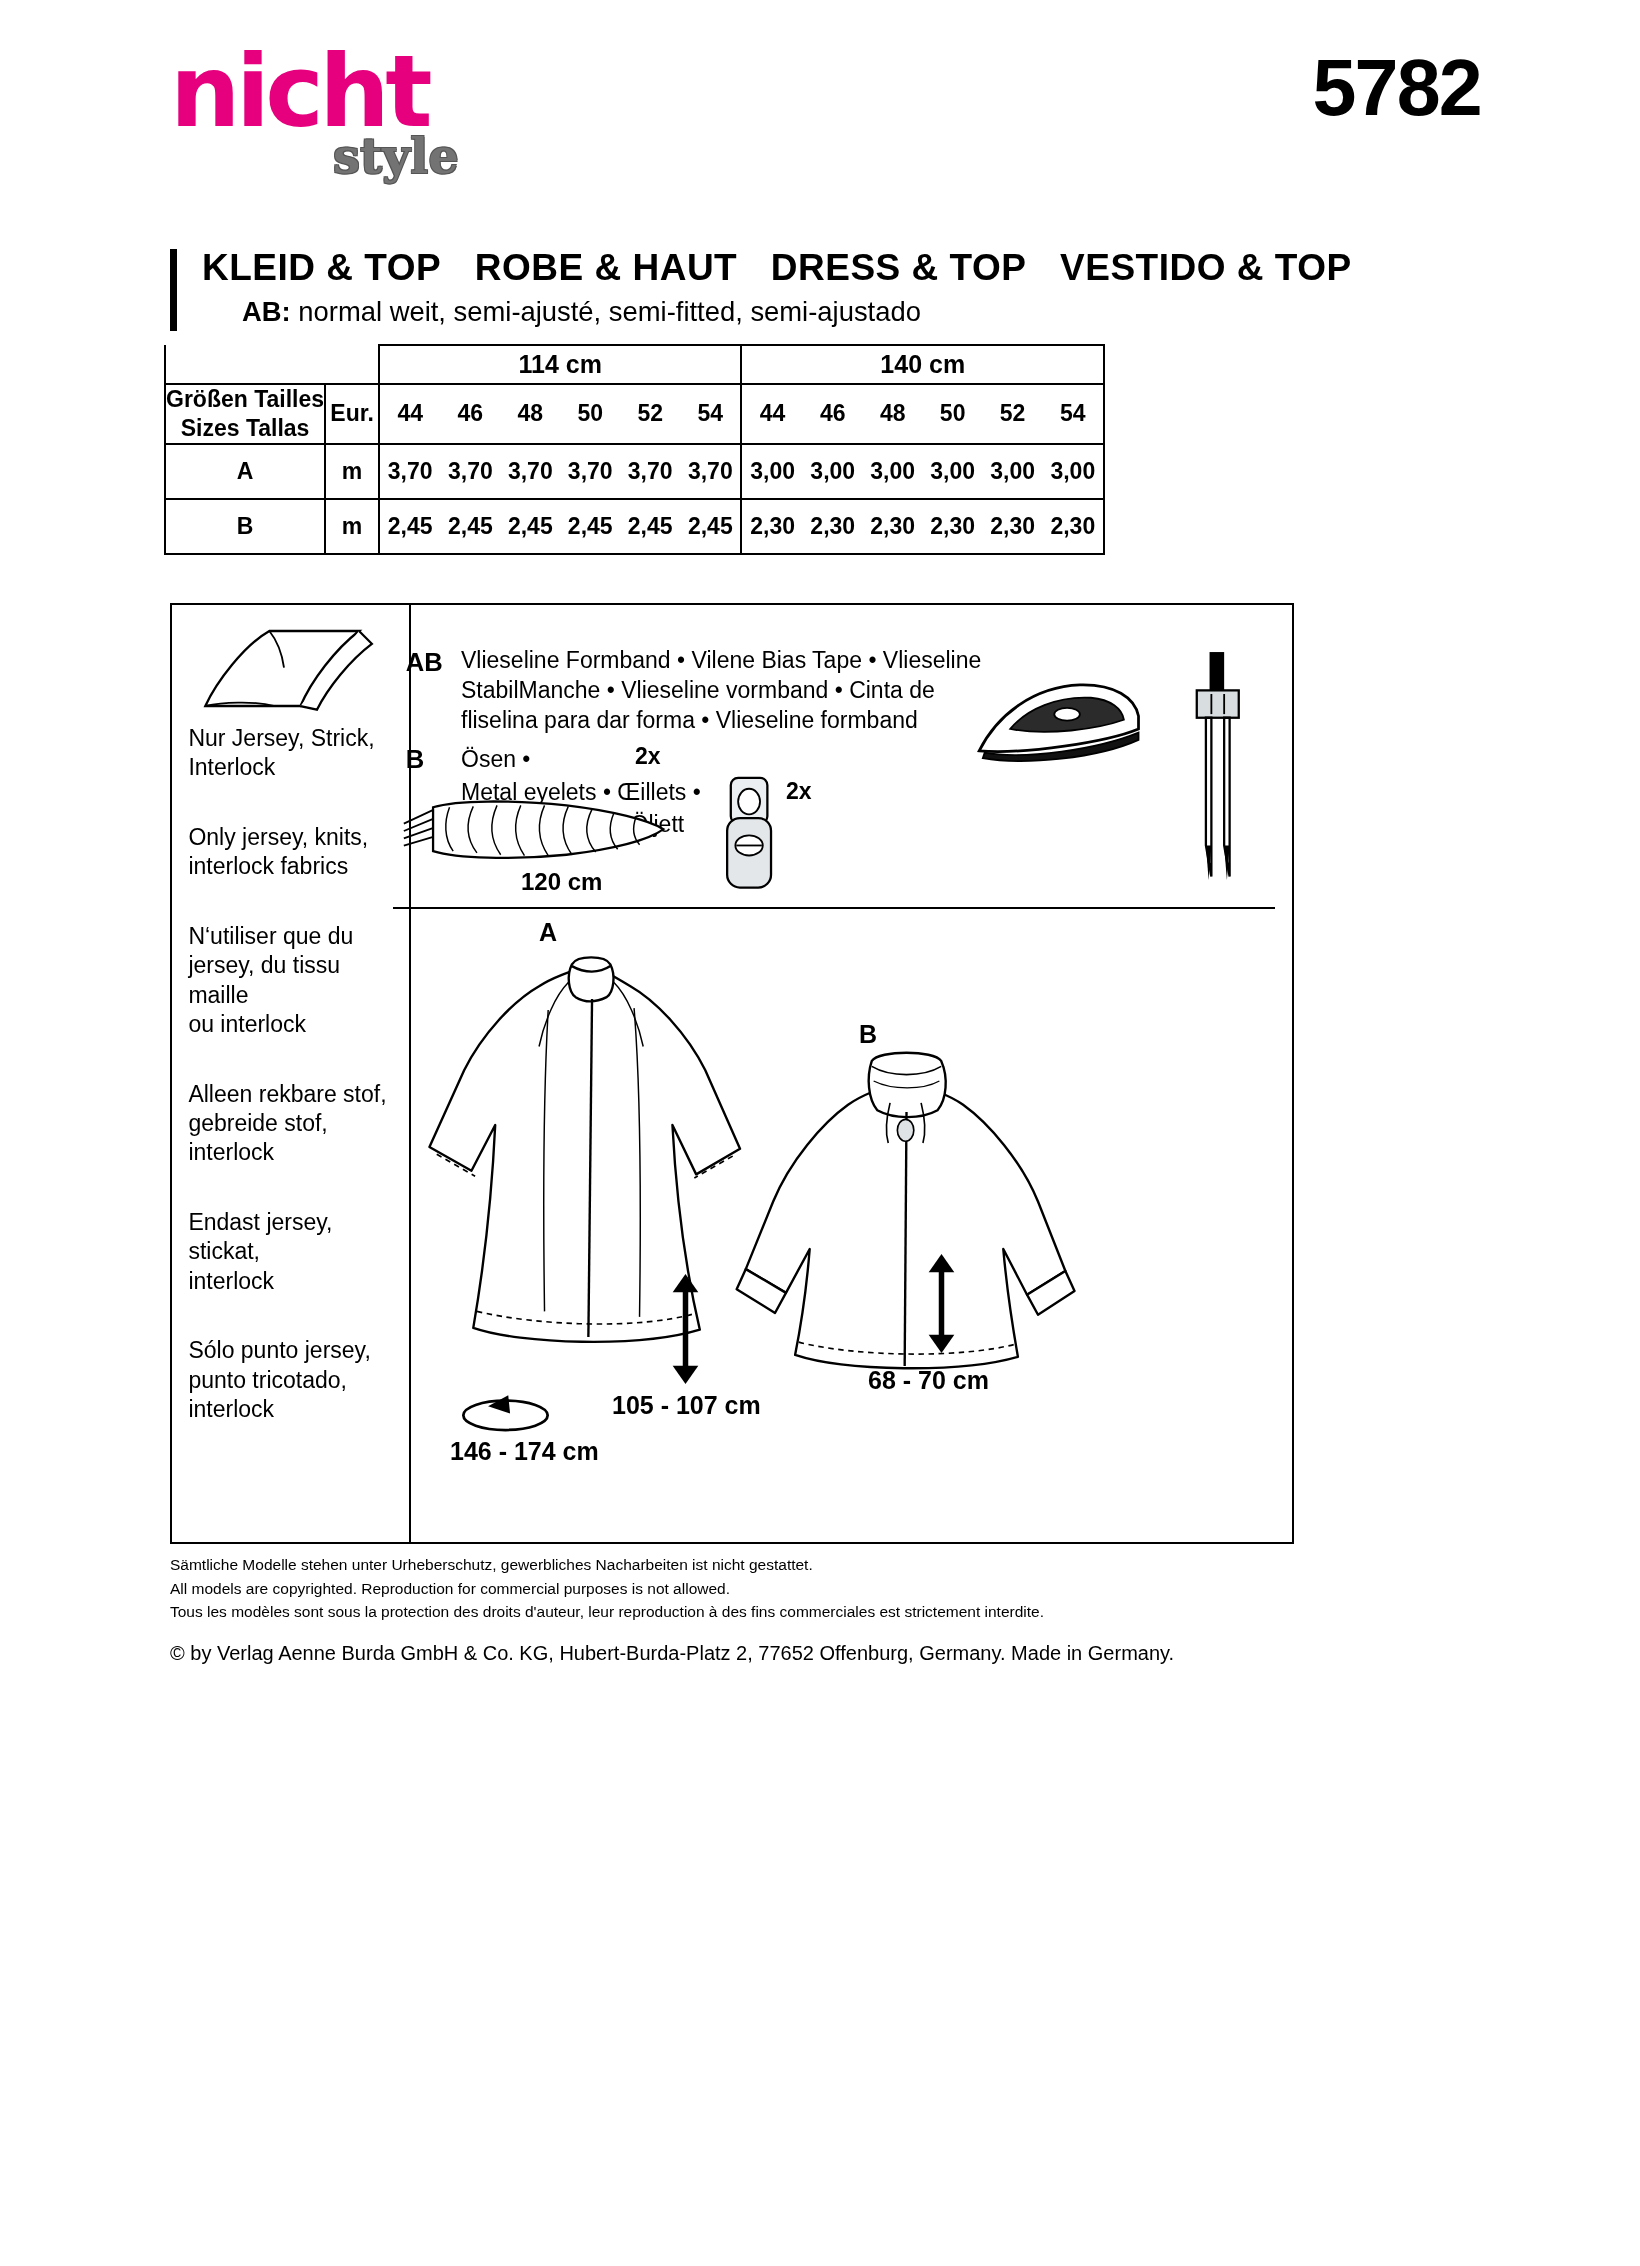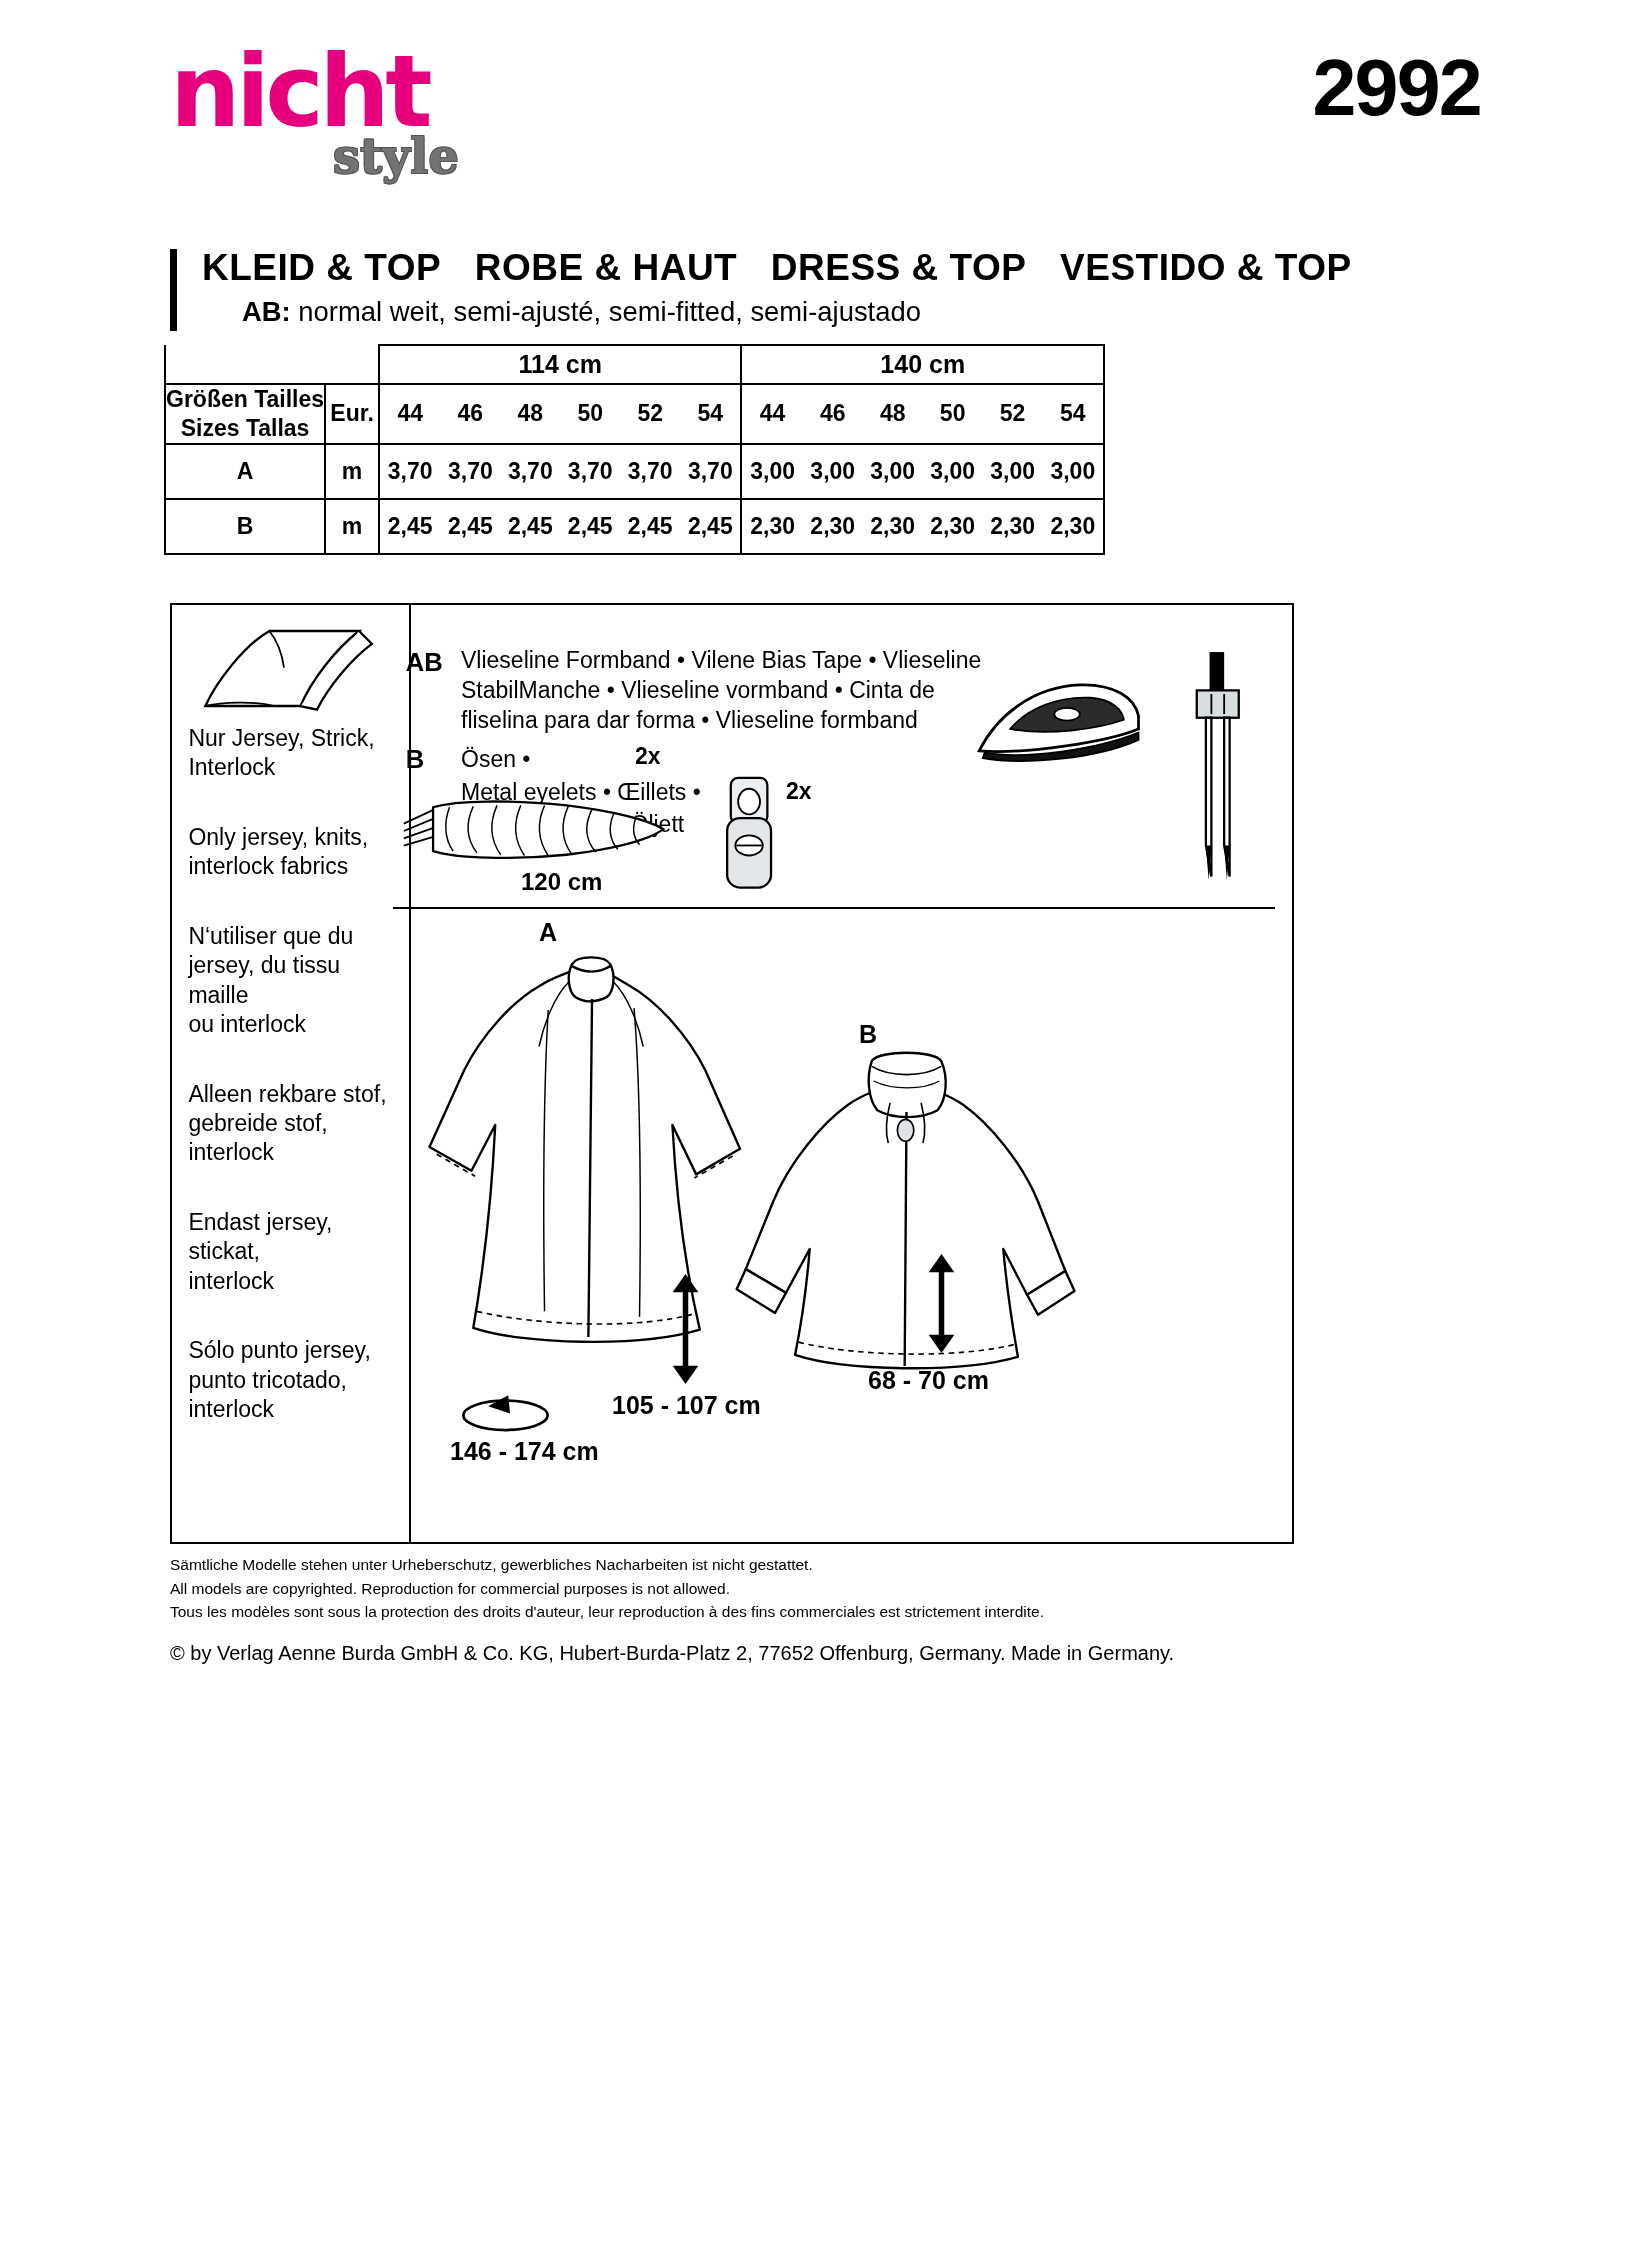--- a/index.html
+++ b/index.html
@@ -301,21 +301,21 @@
 </style>
 </head>
 <body>
 
 <div class="page">
 
   <div class="brand">
     <div class="brand-burda">nicht</div>
     <div class="brand-style">style</div>
   </div>
-  <div class="pattern-number">2992</div>
+  <div class="pattern-number">5782</div>
 
   <div class="title-rule-left"></div>
   <div class="titles">
     <div class="title-line">
       <span>KLEID &amp; TOP</span><span>ROBE &amp; HAUT</span><span>DRESS &amp; TOP</span><span>VESTIDO &amp; TOP</span>
     </div>
     <div class="subtitle">
       <b>AB:</b><span> normal weit, semi-ajusté, semi-fitted, semi-ajustado</span>
     </div>
   </div>

